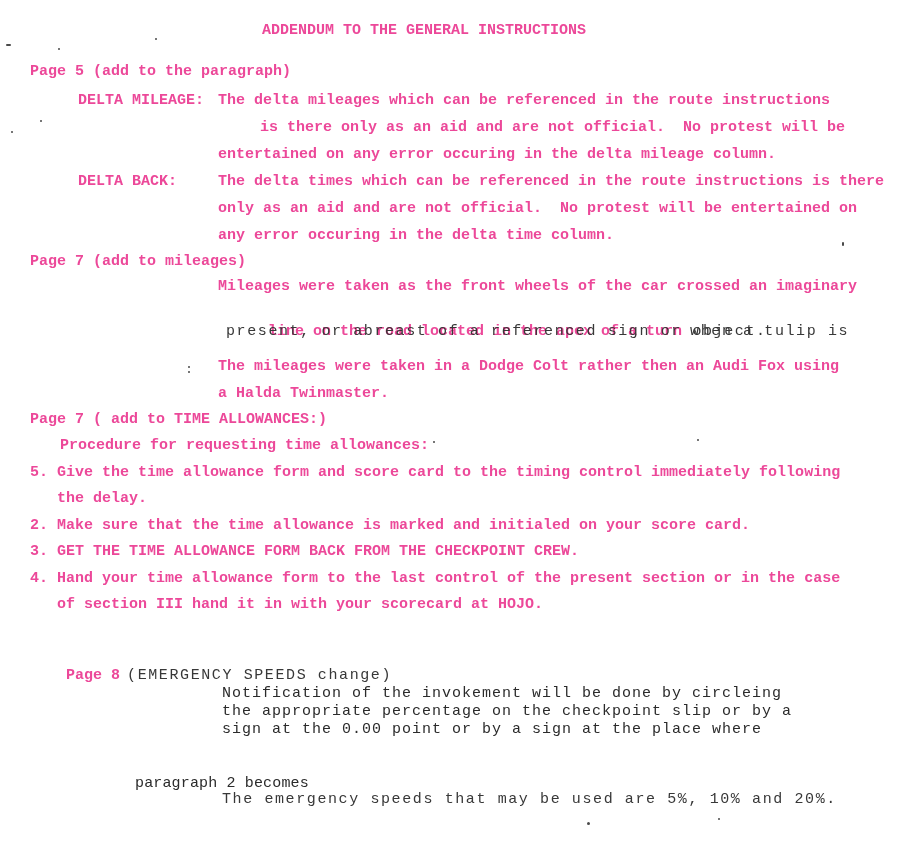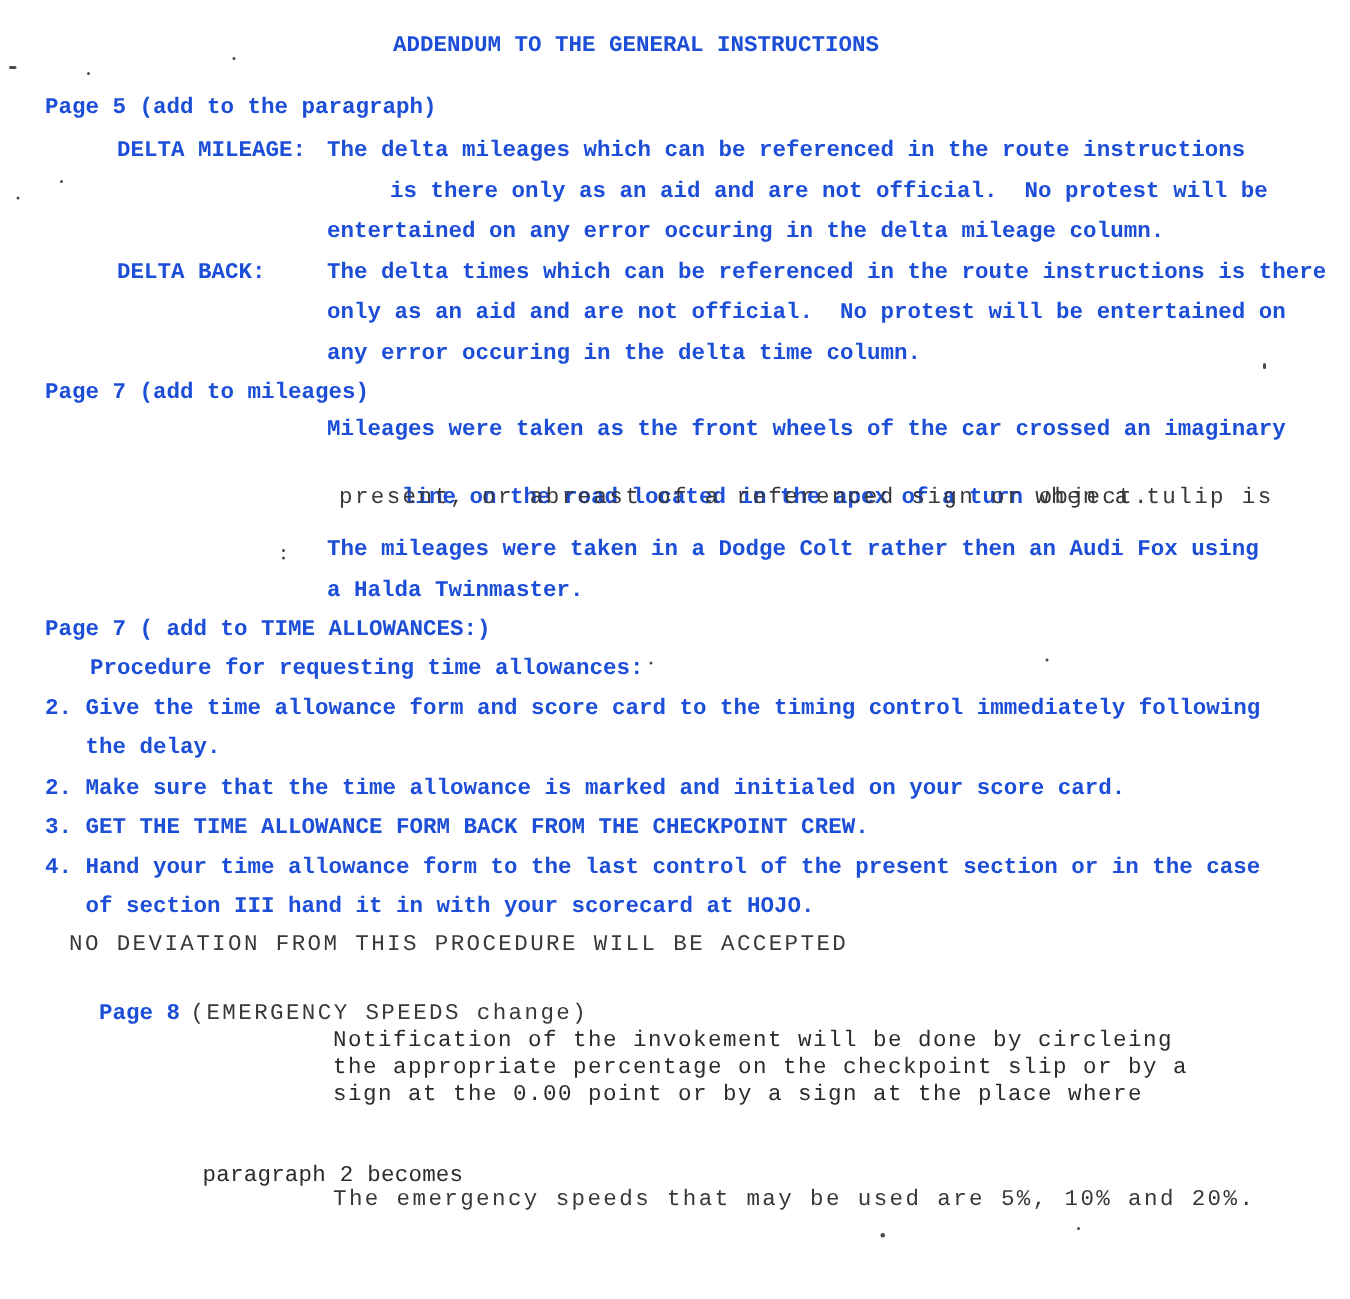--- a/index.html
+++ b/index.html
@@ -18,21 +18,21 @@
   .ln {
     position: absolute;
     font-size: 15px;
     line-height: 18px;
     white-space: pre;
   }
   
   .fa {
     font-weight: 700;
     letter-spacing: 0px;
-    color: #1d4ed8;
+    color: #ec4899;
   }
   
   .fb {
     font-weight: 400;
     letter-spacing: 1.6px;
     color: #383838;
   }
   
   .fc {
     font-weight: 400;
@@ -78,28 +78,27 @@
   <div class="ln" style="left:232px; top:305px;text-align:right;">
     <span class="fa">line on the road located in the apex of a turn</span><span class="fb seg-b">when a tulip is</span>
   </div>
   <div class="ln fb" style="left:226px; top:323px;">present, or abreast of a referenced sign or object.</div>
   <div class="ln fa" style="left:218px; top:358px;">The mileages were taken in a Dodge Colt rather then an Audi Fox using</div>
   <div class="ln fa" style="left:218px; top:385px;">a Halda Twinmaster.</div>
 
   <div class="ln fa" style="left:30px; top:411px;">Page 7 ( add to TIME ALLOWANCES:)</div>
   <div class="ln fa" style="left:60px; top:437px;">Procedure for requesting time allowances:</div>
 
-  <div class="ln fa" style="left:30px; top:464px;">2. Give the time allowance form and score card to the timing control immediately following</div>
+  <div class="ln fa" style="left:30px; top:464px;">5. Give the time allowance form and score card to the timing control immediately following</div>
   <div class="ln fa" style="left:57px; top:490px;">the delay.</div>
   <div class="ln fa" style="left:30px; top:517px;">2. Make sure that the time allowance is marked and initialed on your score card.</div>
   <div class="ln fa" style="left:30px; top:543px;">3. GET THE TIME ALLOWANCE FORM BACK FROM THE CHECKPOINT CREW.</div>
   <div class="ln fa" style="left:30px; top:570px;">4. Hand your time allowance form to the last control of the present section or in the case</div>
   <div class="ln fa" style="left:57px; top:596px;">of section III hand it in with your scorecard at HOJO.</div>
 
-  <div class="ln fb" style="left:46px; top:621px;">NO DEVIATION FROM THIS PROCEDURE WILL BE ACCEPTED</div>
 
   <div class="ln" style="left:30px; top:649px;">
     <span class="fa">Page 8</span><span class="fb" style="margin-left:7px;">(EMERGENCY SPEEDS change)</span>
   </div>
 
   <div class="ln fc" style="left:222px; top:685px;">Notification of the invokement will be done by circleing</div>
   <div class="ln fc" style="left:222px; top:703px;">the appropriate percentage on the checkpoint slip or by a</div>
   <div class="ln fc" style="left:222px; top:721px;">sign at the 0.00 point or by a sign at the place where</div>
 
   <div class="ln fd" style="left:123px; top:775px;margin-left:12px;">paragraph 2 becomes</div>

